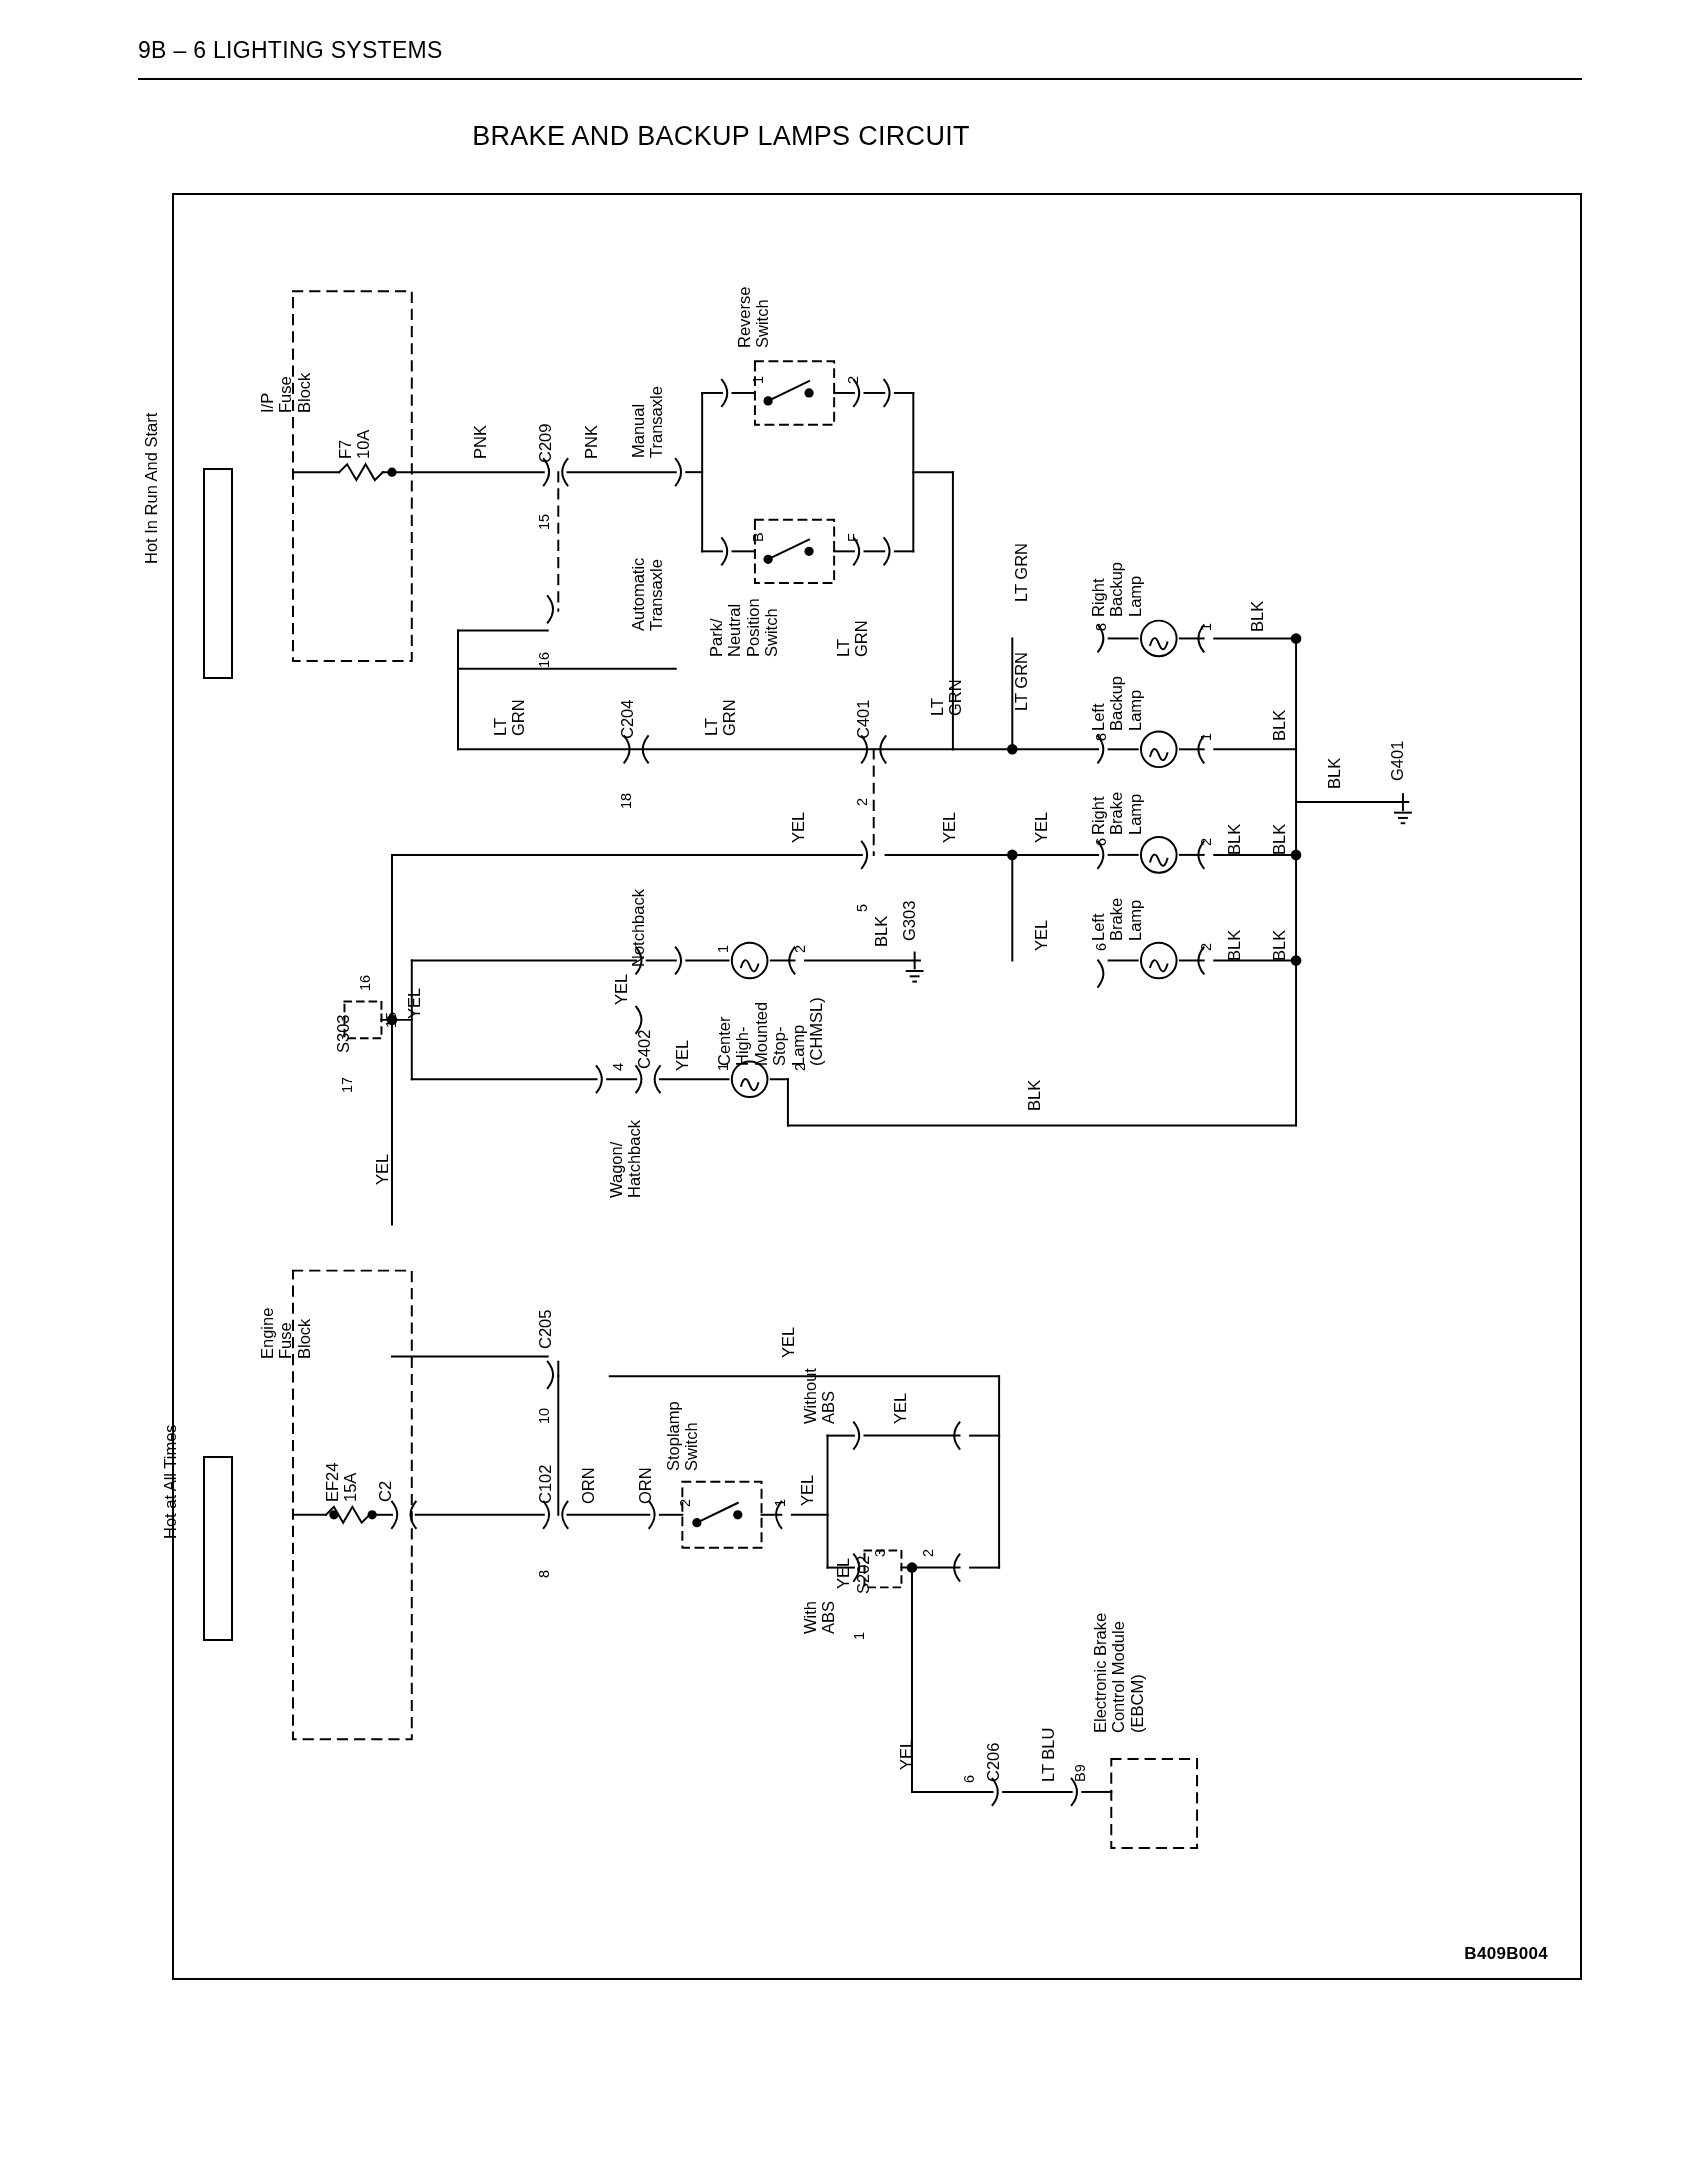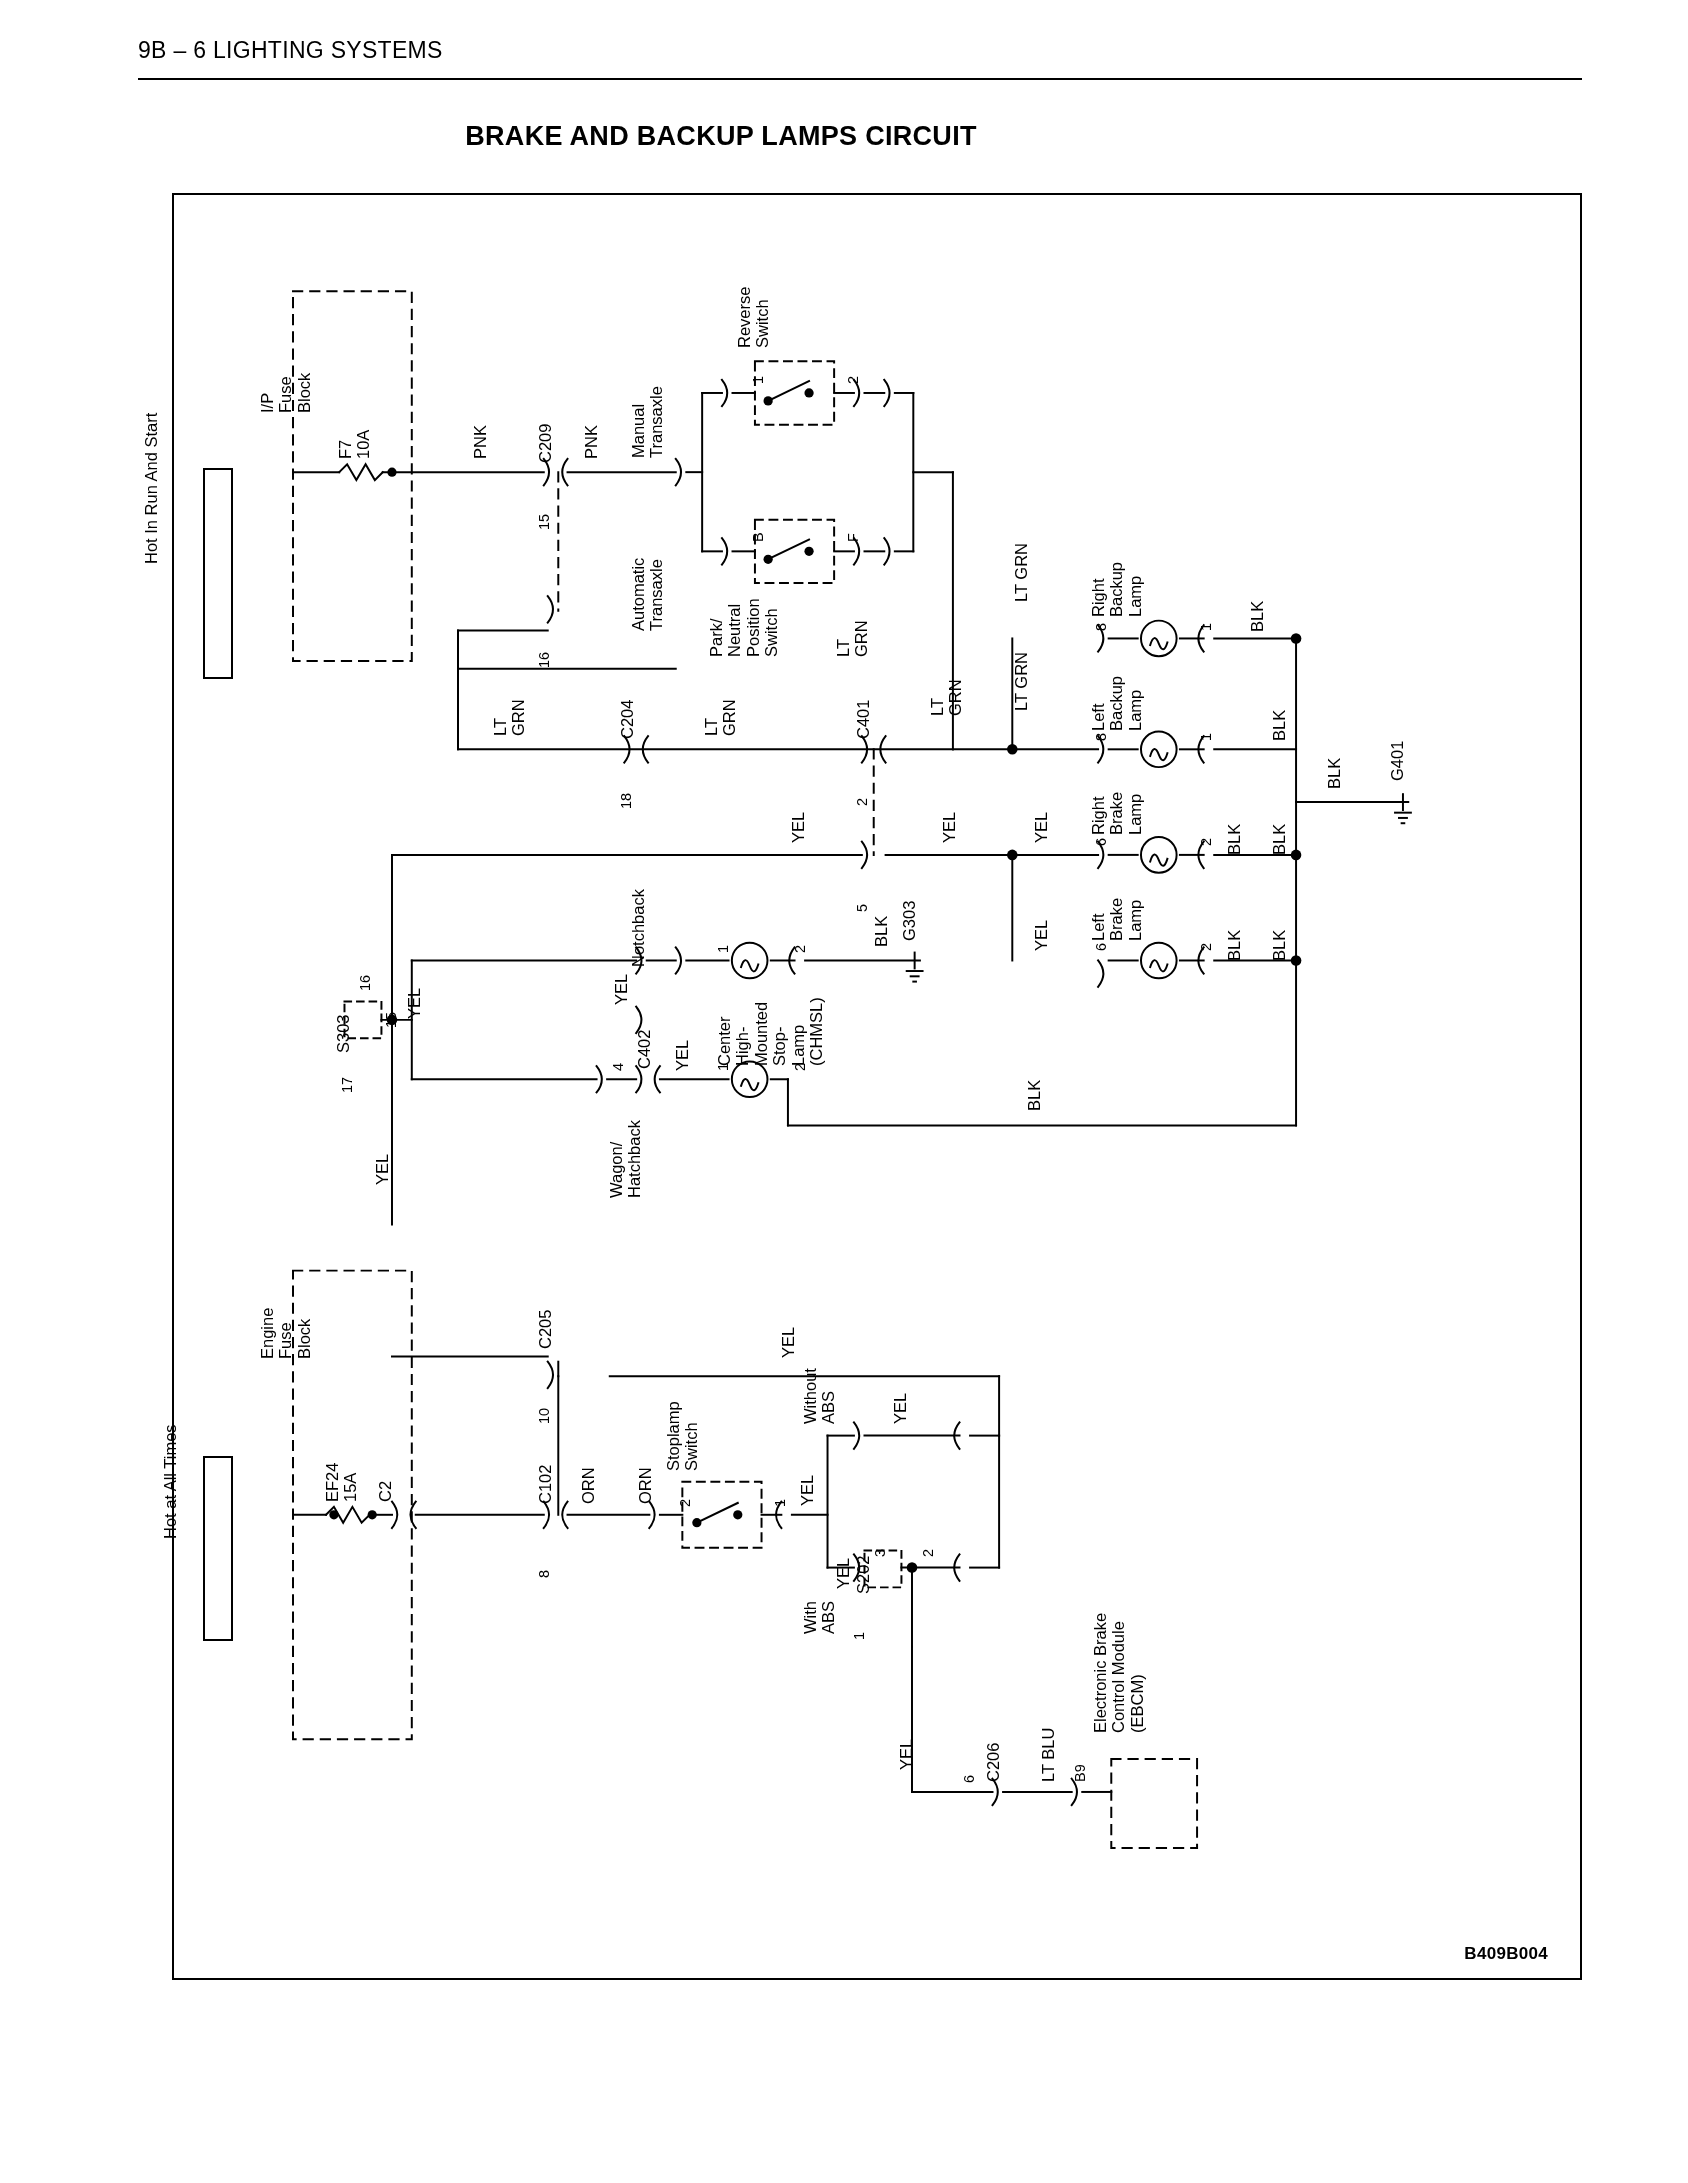--- a/index.html
+++ b/index.html
@@ -38,21 +38,21 @@
     height: 2px;
     background: #000;
   }
   .doc-title {
     position: absolute;
     left: 0;
     top: 121px;
     width: 1412px;
     text-align: center;
     font-size: 27px;
-    font-weight: bold;
+    font-weight: normal;
     letter-spacing: 0.3px;
   }
   
   .frame {
     position: absolute;
     left: 157px;
     top: 193px;
     width: 1410px;
     height: 1787px;
     border: 2px solid #000;

